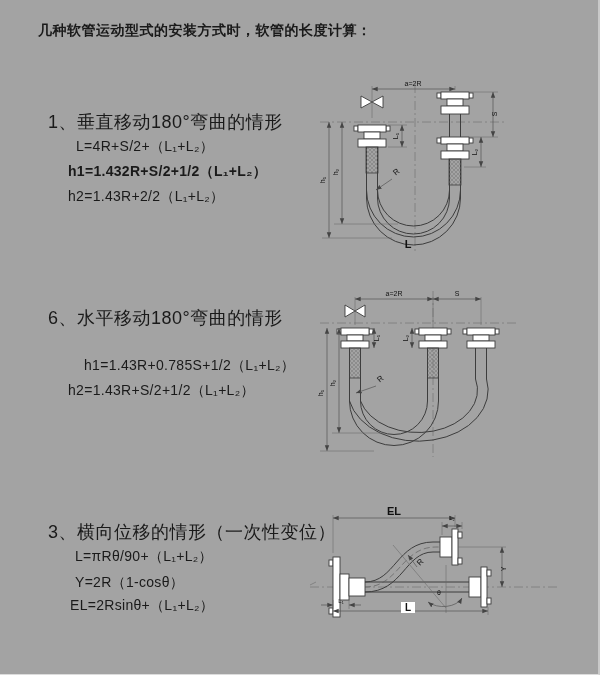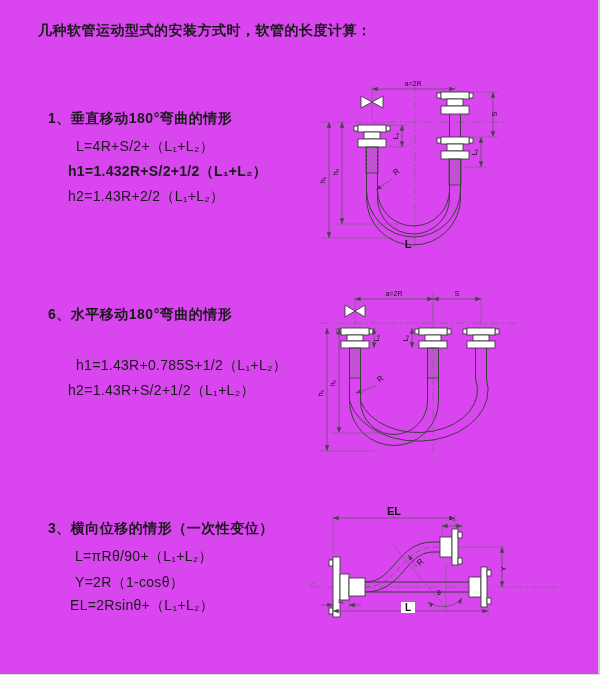--- a/index.html
+++ b/index.html
@@ -1,20 +1,20 @@
 <!DOCTYPE html>
 <html><head>
 <meta charset="utf-8">
 <style>
   html,body{margin:0;padding:0;background:#fff;}
   body{width:600px;height:675px;font-family:"Liberation Sans","DejaVu Sans",sans-serif;color:#1a1a1a;}
-  .doc{position:relative;width:600px;height:675px;background:#d946ef;overflow:hidden;
+  .doc{position:relative;width:600px;height:675px;background:#a3a3a3;overflow:hidden;
        border-right:2px solid #c9c9c9;border-bottom:1px solid #dcdcdc;box-sizing:border-box;}
   .title{position:absolute;left:38px;top:22px;font-size:14px;font-weight:bold;letter-spacing:.5px;white-space:nowrap;}
-  .heading{position:absolute;font-size:14px;font-weight:bold;letter-spacing:.5px;white-space:nowrap;}
+  .heading{position:absolute;font-size:18px;font-weight:normal;letter-spacing:.5px;white-space:nowrap;}
   .formula{position:absolute;font-size:14px;letter-spacing:.3px;white-space:nowrap;}
   svg{position:absolute;overflow:visible;}
   .hose{fill:none;stroke:#3d3d3d;stroke-width:1;}
   .fit{fill:#ffffff;stroke:#3d3d3d;stroke-width:0.9;}
   .dim{fill:none;stroke:#555;stroke-width:0.7;}
   .ext{fill:none;stroke:#666;stroke-width:0.55;}
   .cl{fill:none;stroke:#666;stroke-width:0.55;stroke-dasharray:9 3 2 3;}
   .hdash{fill:none;stroke:#555;stroke-width:0.6;stroke-dasharray:6 3;}
   .lab{font-size:7px;fill:#111;}
   .lab-big{font-size:11px;font-weight:bold;fill:#111;}
@@ -108,21 +108,21 @@
     <path class="dim" d="M90,53 V75" marker-start="url(#a1)" marker-end="url(#a1)"></path>
     <text class="lab" transform="rotate(-90 86,64)" x="86" y="64" text-anchor="middle">L₁</text>
 
     <path class="dim" d="M80,107 L64,118" marker-end="url(#a1)"></path>
     <text class="lab" transform="rotate(-40 86,102)" x="86" y="102" text-anchor="middle" style="font-size:8px">R</text>
 
     <text class="lab-big" x="96" y="176" text-anchor="middle">L</text>
   </svg>
 
   <div class="heading" style="left:48px;top:306px;">6、水平移动180°弯曲的情形</div>
-  <div class="formula" style="left:76px;top:357px;">h1=1.43R+0.785S+1/2（L₁+L₂）</div>
+  <div class="formula" style="left:84px;top:357px;">h1=1.43R+0.785S+1/2（L₁+L₂）</div>
   <div class="formula" style="left:68px;top:382px;">h2=1.43R+S/2+1/2（L₁+L₂）</div>
 
   <svg style="left:312px;top:283px;" width="225" height="180" viewBox="0 0 225 180">
     <defs>
       <marker id="a2" viewBox="0 0 10 10" refX="9" refY="5" markerWidth="9" markerHeight="9" orient="auto-start-reverse">
         <path d="M0,1.5 L9,5 L0,8.5 z" fill="#444"></path>
       </marker>
       <pattern id="hb2" width="4" height="4" patternUnits="userSpaceOnUse">
         <path d="M0,0 L4,4 M4,0 L0,4" stroke="#777" stroke-width="0.5" fill="none"></path>
       </pattern>

